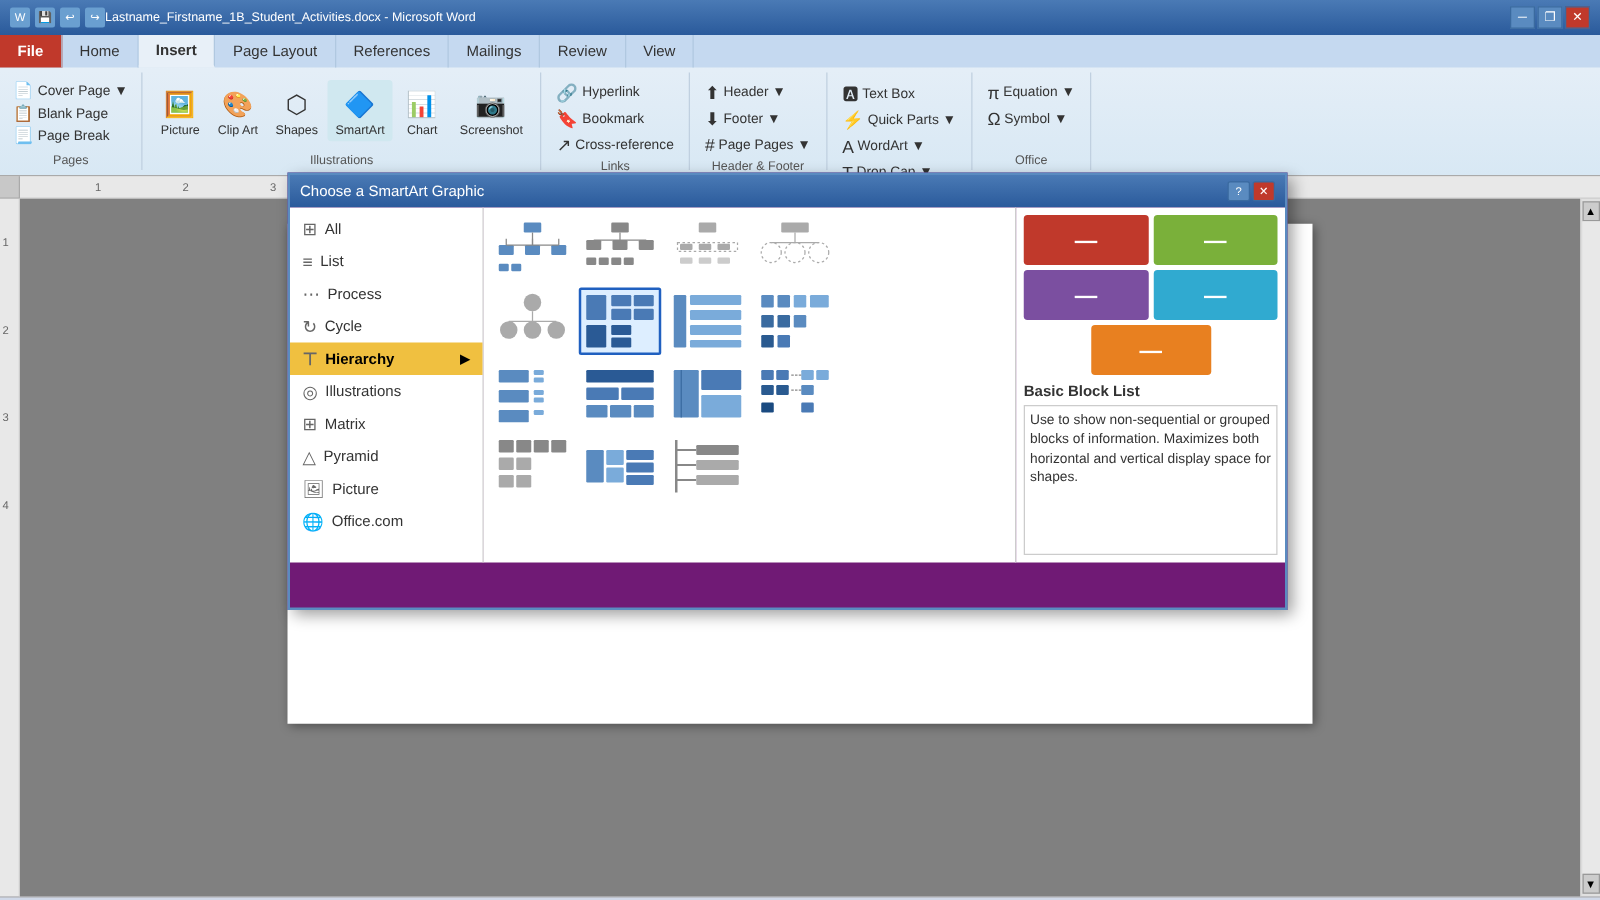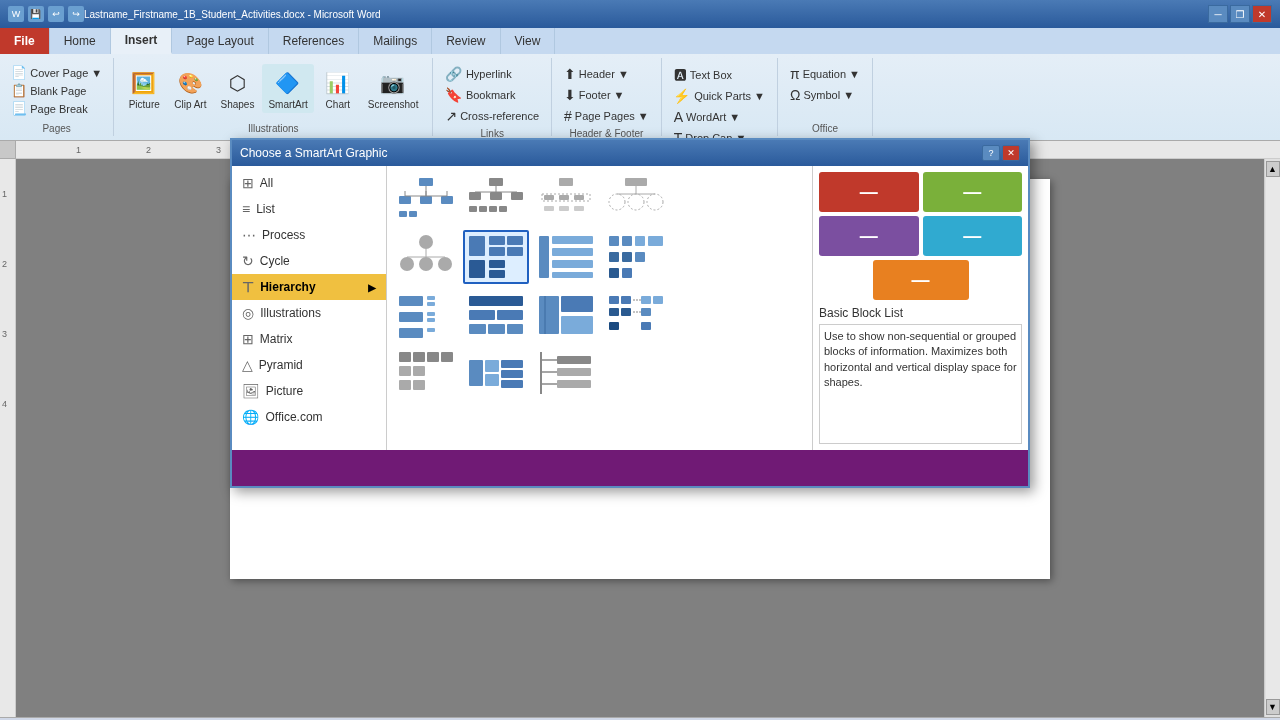--- a/index.html
+++ b/index.html
@@ -99,21 +99,21 @@
       display: flex; align-items: center; justify-content: center; border-radius: 2px;
       background: white;
     }
     .graphic-item.selected { border-color: #2060c0; background: #ddeeff; }
     .graphic-item svg { width: 58px; height: 46px; }
 
     
     #preview-pane { width: 215px; background: white; padding: 6px; display: flex; flex-direction: column; gap: 4px; }
     .preview-colors { display: grid; grid-template-columns: 1fr 1fr; gap: 4px; margin-bottom: 2px; }
     .color-block { height: 40px; border-radius: 3px; display: flex; align-items: center; justify-content: center; }
-    .preview-title { font-size: 12px; font-weight: normal; color: #333; }
+    .preview-title { font-size: 12px; font-weight: bold; color: #333; }
     .preview-desc { font-size: 11px; color: #333; line-height: 1.4; border: 1px solid #ccc; padding: 4px; flex: 1; }
 
     
     #dialog-footer { height: 36px; background: #f0f0f0; border-top: 1px solid #ccc; display: flex; align-items: center; justify-content: flex-end; padding: 0 12px; gap: 8px; }
     .dlg-btn { padding: 4px 18px; font-size: 12px; cursor: pointer; border: 1px solid #888; border-radius: 3px; background: linear-gradient(to bottom, #f8f8f8, #ddd); }
     .dlg-btn.primary { background: linear-gradient(to bottom, #d8e8f8, #b0c8e8); }
 
     
     .doc-bullet { margin-bottom: 6px; display: flex; align-items: flex-start; gap: 4px; font-size: 12px; line-height: 1.5; text-decoration: line-through; color: #555; }
     .doc-bullet::before { content: '✓'; color: #555; font-size: 11px; margin-top: 2px; }

